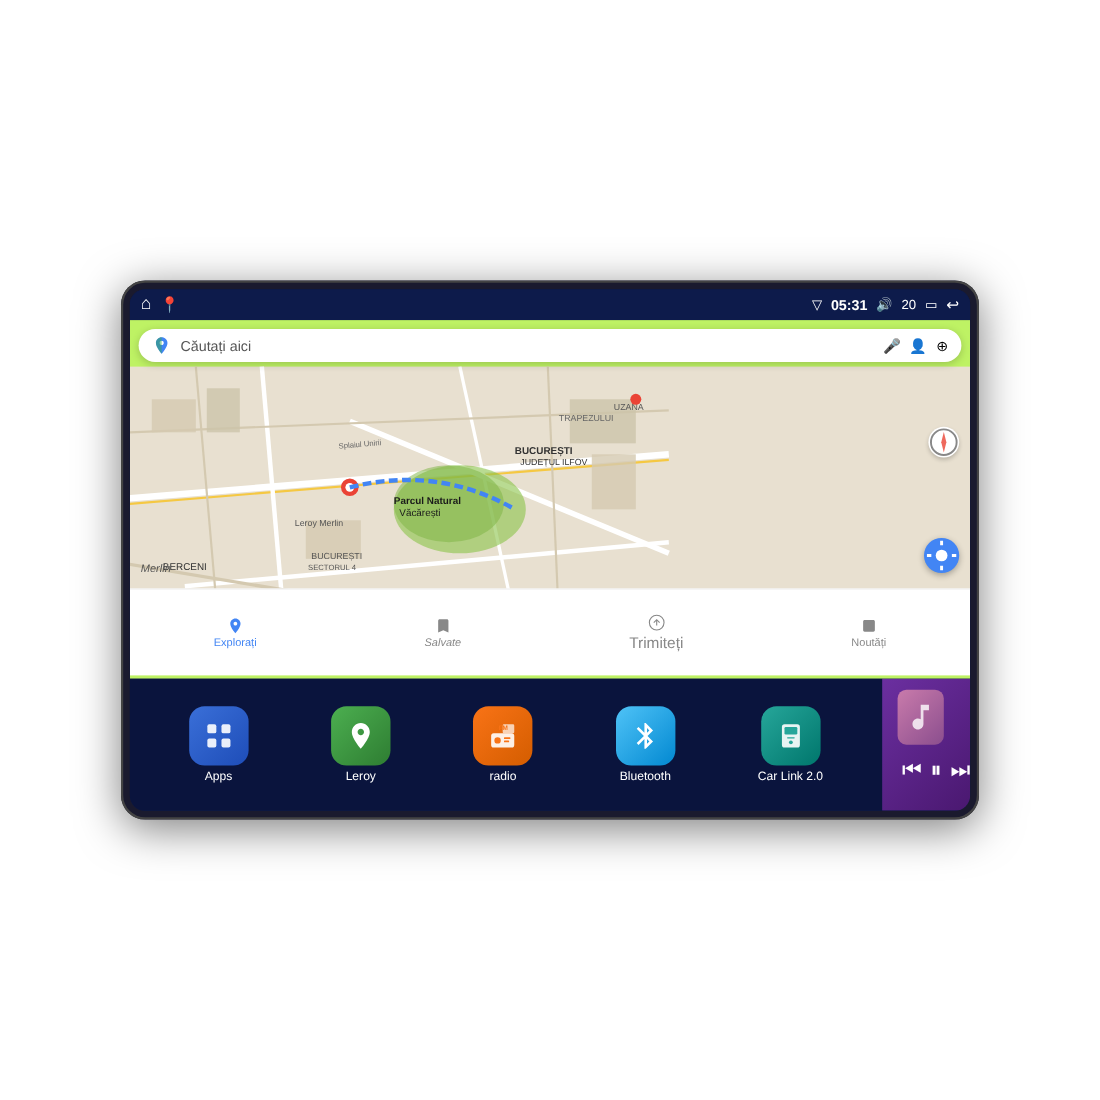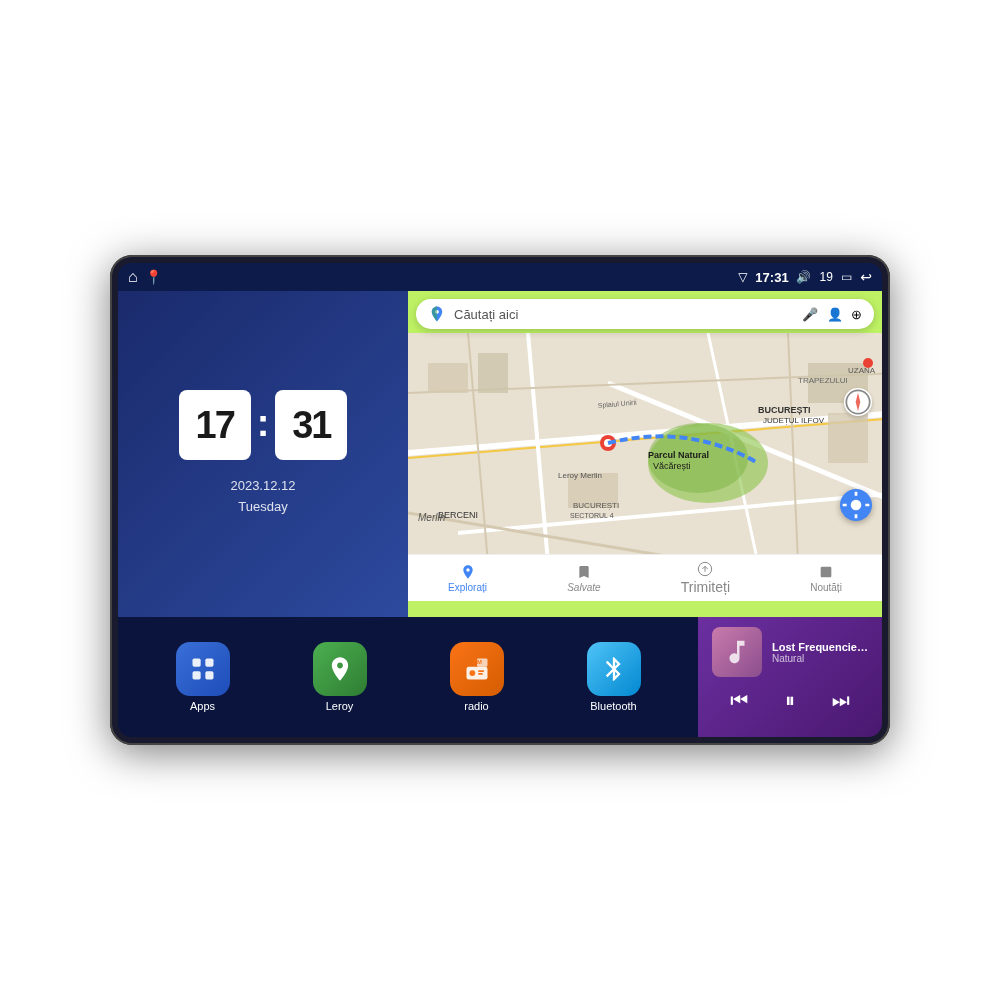--- a/index.html
+++ b/index.html
@@ -148,28 +148,28 @@
       color: #555;
     }
 
     .map-search-icons {
       display: flex;
       gap: 8px;
     }
 
     .map-bottom-nav {
       position: absolute;
-      bottom: 16px;
+      bottom: 3px;
       left: 0;
       right: 0;
       background: white;
       display: flex;
       justify-content: space-around;
       align-items: center;
-      padding: 6px 0;
+      padding: 22px 0;
       border-top: 1px solid #eee;
     }
 
     .map-nav-item {
       display: flex;
       flex-direction: column;
       align-items: center;
       gap: 2px;
       font-size: 10px;
       cursor: pointer;
@@ -185,21 +185,21 @@
 
     
     .bottom-section {
       height: 120px;
       display: flex;
       flex-shrink: 0;
     }
 
     
     .apps-panel {
-      width: 580px;
+      width: 684px;
       background: rgba(10, 20, 60, 0.9);
       display: flex;
       align-items: center;
       justify-content: space-around;
       padding: 8px 16px;
       flex-shrink: 0;
     }
 
     .app-icon-item {
       display: flex;
@@ -348,43 +348,32 @@
 <div class="device-outer">
   <div class="device-screen">
 
     <div class="status-bar">
       <div class="status-left">
         <span style="color:white;font-size:16px;">⌂</span>
         <span style="color:white;font-size:14px;">📍</span>
       </div>
       <div class="status-right">
         <span style="color:white;font-size:12px;">▽</span>
-        <span style="color:white;font-size:13px;font-weight:600;">17:31</span>
+        <span style="color:white;font-size:13px;font-weight:600;">05:31</span>
         <span style="color:white;font-size:12px;">🔊</span>
-        <span style="color:white;font-size:12px;">19</span>
+        <span style="color:white;font-size:12px;">20</span>
         <span style="color:white;font-size:12px;">▭</span>
         <span style="color:white;font-size:14px;">↩</span>
       </div>
     </div>
 
     <div class="main-content">
 
       <div class="top-section">
 
-        <div class="clock-panel">
-          <div class="clock-display">
-            <div class="clock-digit">17</div>
-            <div class="clock-colon">:</div>
-            <div class="clock-digit">31</div>
-          </div>
-          <div class="date-info">
-            <div>2023.12.12</div>
-            <div>Tuesday</div>
-          </div>
-        </div>
 
         <div class="map-panel">
 
           <div class="map-search-bar">
             <svg width="18" height="18" viewBox="0 0 24 24">
               <path d="M12 2C8.13 2 5 5.13 5 9c0 5.25 7 13 7 13s7-7.75 7-13c0-3.87-3.13-7-7-7zm0 9.5c-1.38 0-2.5-1.12-2.5-2.5s1.12-2.5 2.5-2.5 2.5 1.12 2.5 2.5-1.12 2.5-2.5 2.5z" fill="#4285f4"></path>
               <path d="M12 2C8.13 2 5 5.13 5 9c0 5.25 7 13 7 13" fill="#34a853" opacity="0.5"></path>
             </svg>
             <span class="map-search-text">Căutați aici</span>
             <div class="map-search-icons">
@@ -530,20 +519,31 @@
 
           <div class="app-icon-item">
             <div class="app-icon-circle" style="background: linear-gradient(135deg, #4fc3f7, #0288d1);">
               <svg width="28" height="28" viewBox="0 0 24 24">
                 <path d="M17.71 7.71L12 2h-1v7.59L6.41 5 5 6.41 10.59 12 5 17.59 6.41 19 11 14.41V22h1l5.71-5.71-4.3-4.29 4.3-4.29zM13 5.83l1.88 1.88L13 9.59V5.83zm1.88 10.46L13 18.17v-3.76l1.88 1.88z" fill="white"></path>
               </svg>
             </div>
             <span class="app-icon-label">Bluetooth</span>
           </div>
 
+          <div class="app-icon-item">
+            <div class="app-icon-circle" style="background: linear-gradient(135deg, #26a69a, #00766c);">
+              <svg width="28" height="28" viewBox="0 0 24 24">
+                <rect x="5" y="3" width="14" height="18" rx="2" fill="white" opacity="0.9"></rect>
+                <rect x="7" y="5" width="10" height="6" rx="1" fill="#26a69a"></rect>
+                <circle cx="12" cy="17" r="1.5" fill="#26a69a"></circle>
+                <rect x="9" y="13" width="6" height="1" rx="0.5" fill="#26a69a"></rect>
+              </svg>
+            </div>
+            <span class="app-icon-label">Car Link 2.0</span>
+          </div>
         </div>
 
         <div class="music-panel">
           <div class="music-track-info">
             <div class="album-art-placeholder">
               <svg width="30" height="30" viewBox="0 0 24 24">
                   <path d="M12 3v10.55c-.59-.34-1.27-.55-2-.55-2.21 0-4 1.79-4 4s1.79 4 4 4 4-1.79 4-4V7h4V3h-6z" fill="white" opacity="0.8"></path>
                 </svg>
             </div>
             <div class="music-text">

